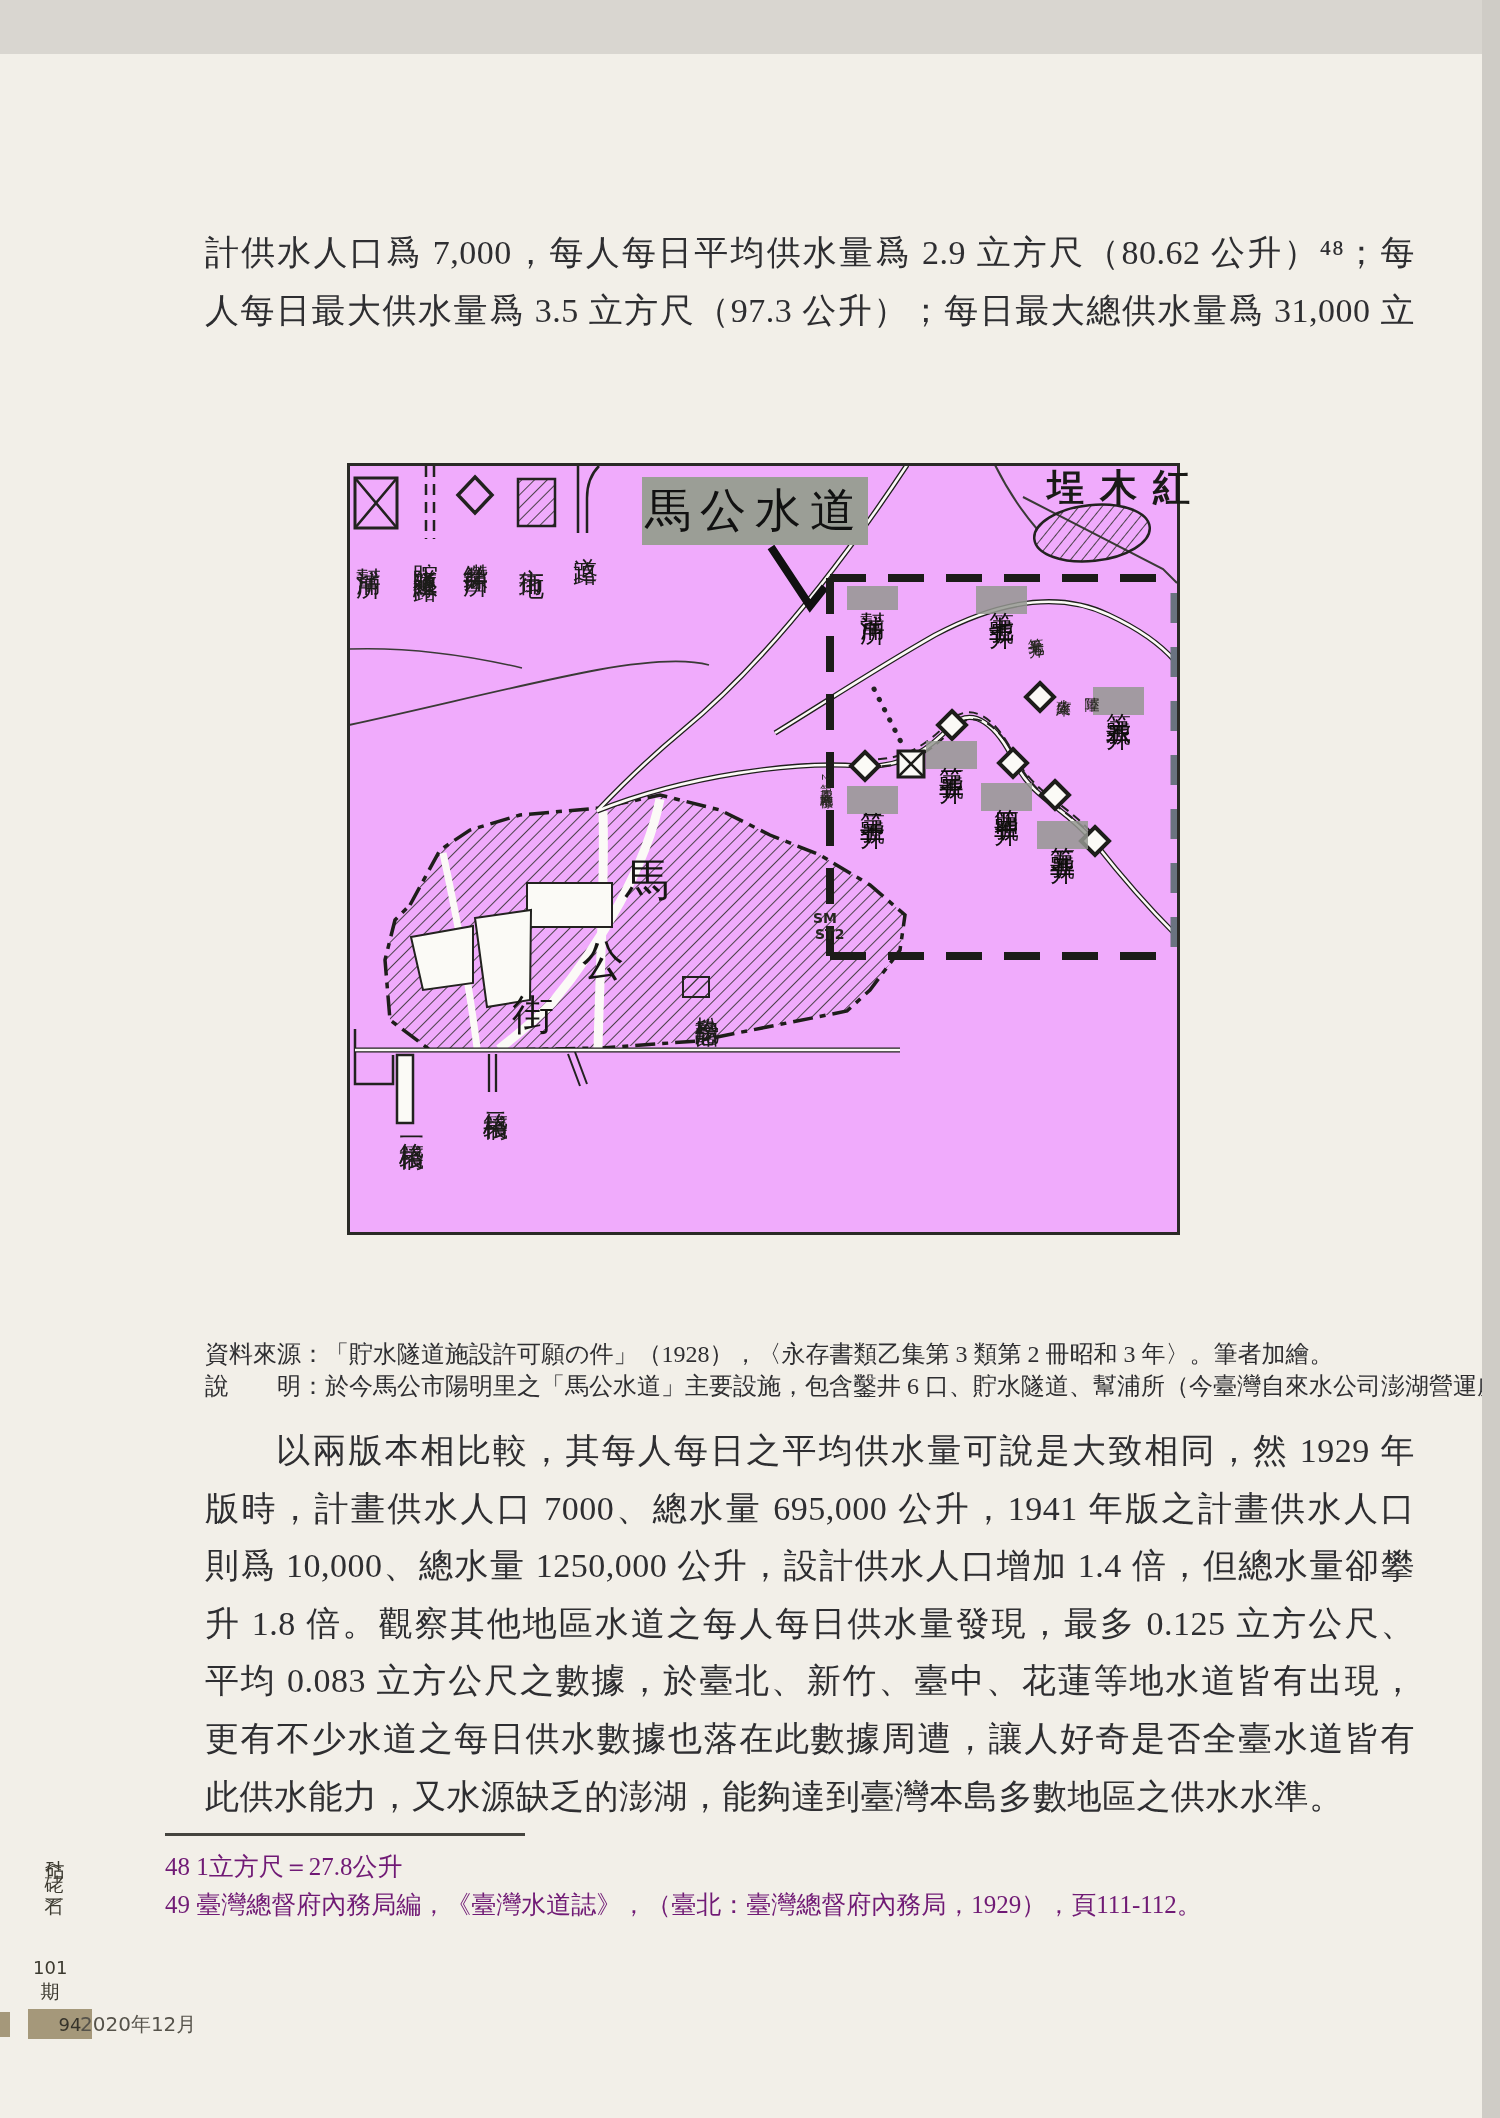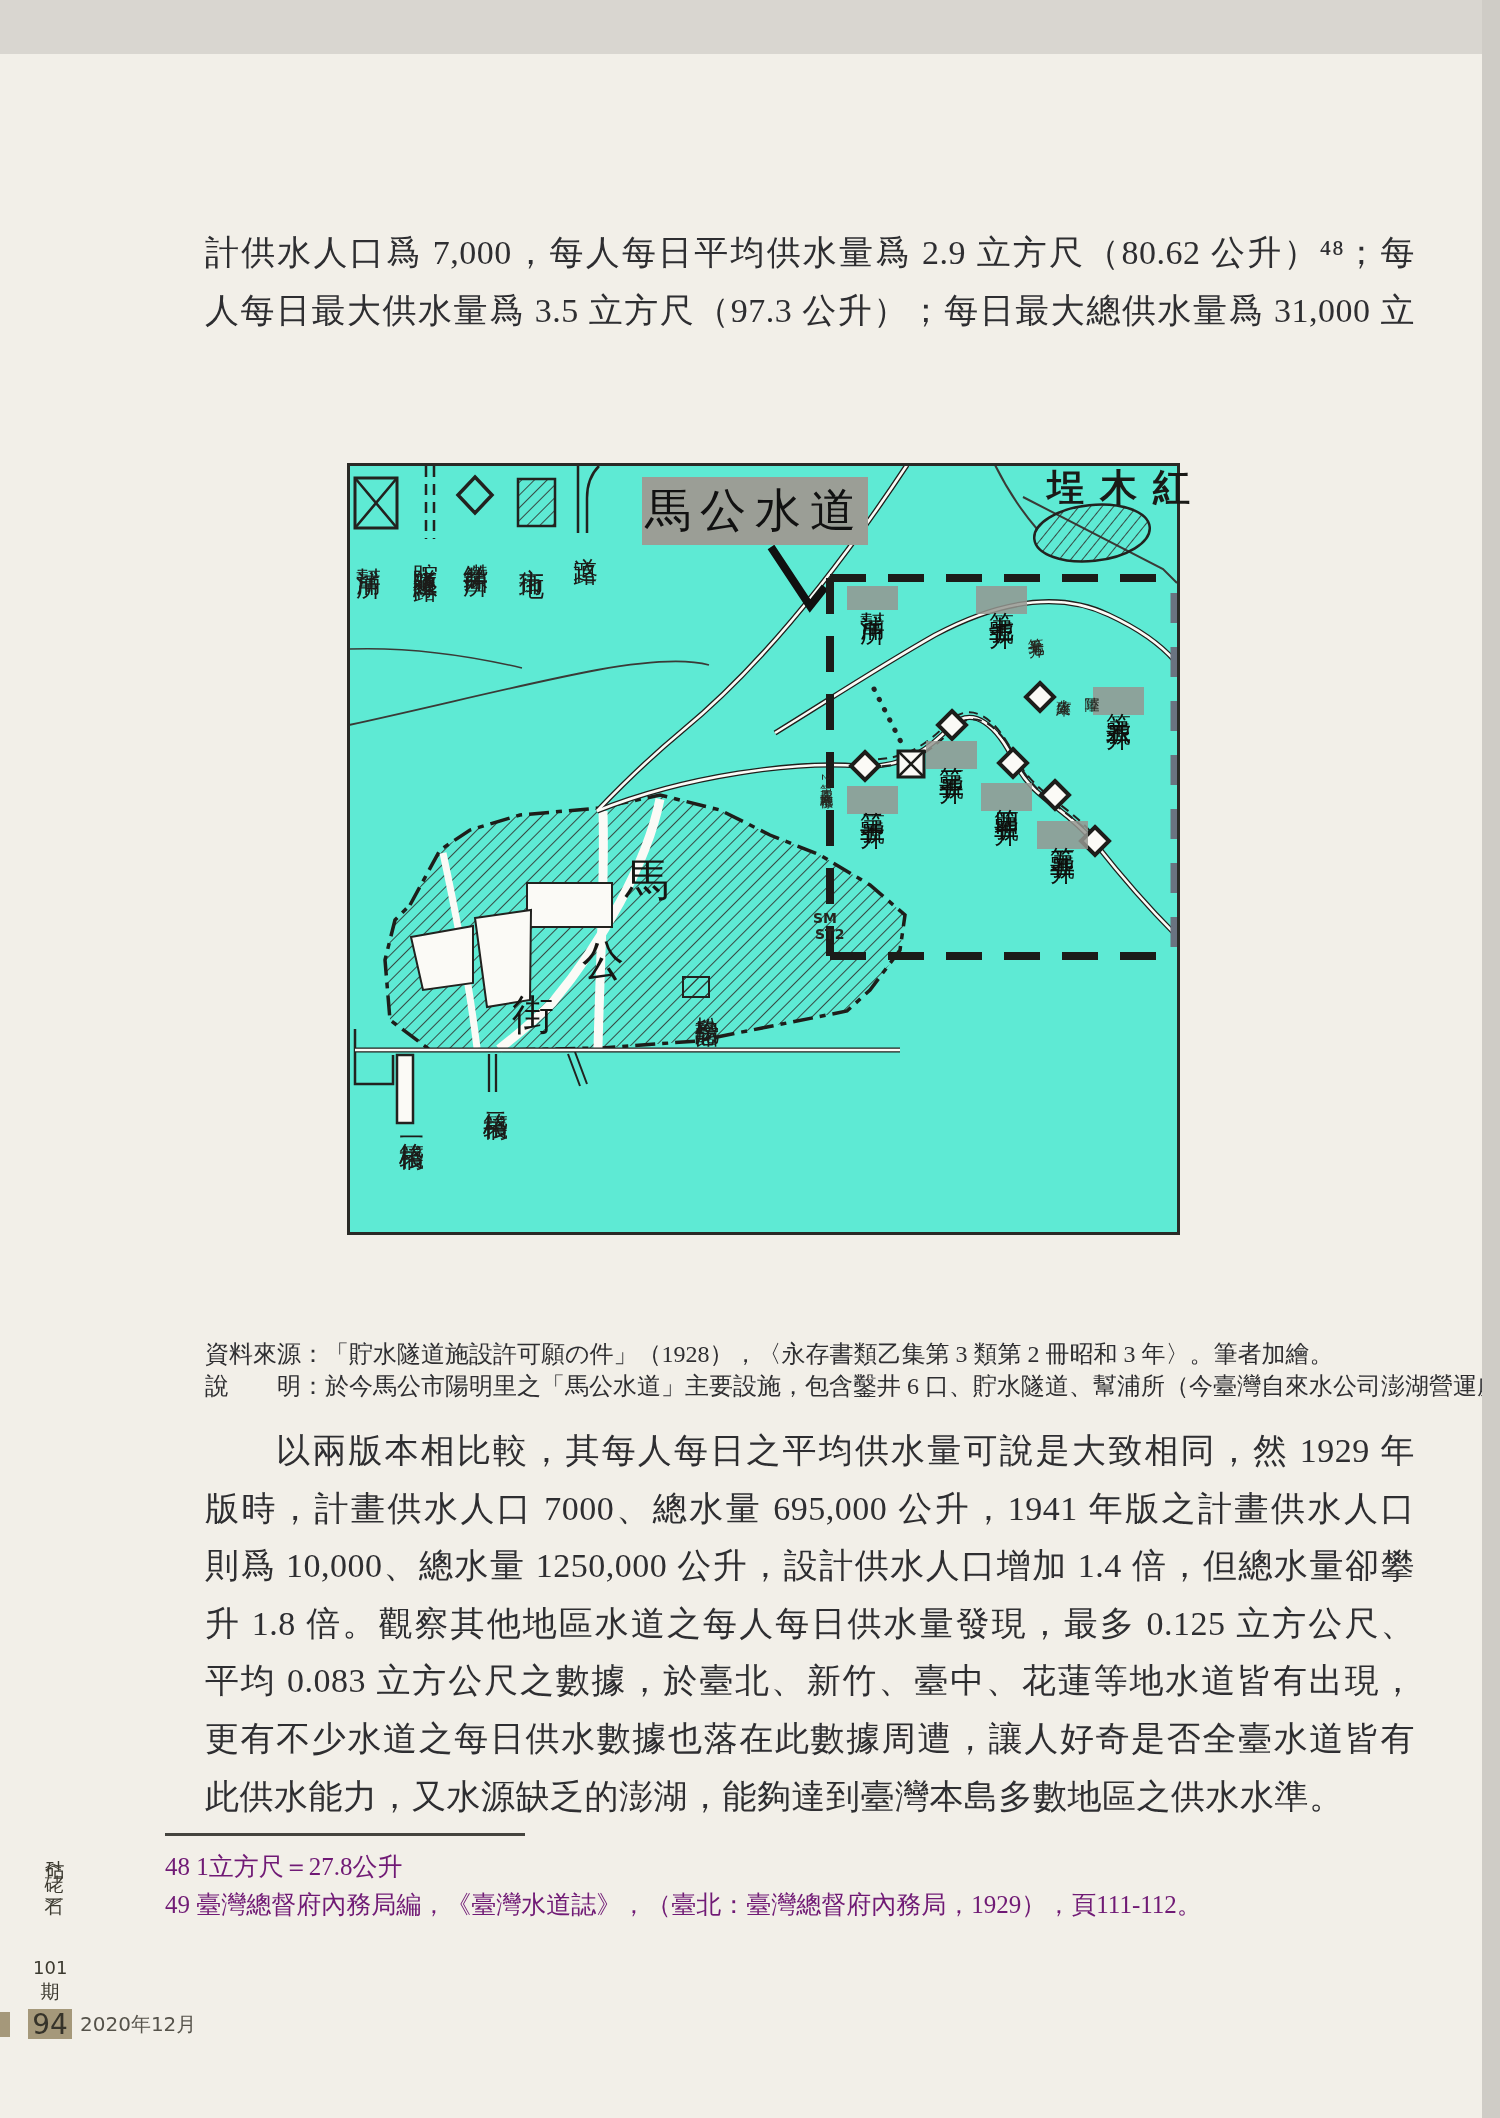--- a/index.html
+++ b/index.html
@@ -5,21 +5,21 @@
   html,body{margin:0;padding:0;background:#cfccc6;}
   .page{position:relative;width:1482px;height:2118px;background:#f2efe8;
         font-family:"Liberation Serif","DejaVu Serif",serif;color:#2e2e31;overflow:hidden;}
   .scan-strip{position:absolute;left:0;top:0;width:100%;height:54px;background:#d9d6d0;}
   
   .para{position:absolute;left:205px;width:1210px;font-size:34px;}
   .para .ln{height:57.6px;line-height:57.6px;letter-spacing:.5px;}
   .para .j{text-align:justify;text-align-last:justify;}
   .para .indent{padding-left:71px;}
   
-  .map{position:absolute;left:347px;top:463px;width:833px;height:772px;background:#5eead4;}
+  .map{position:absolute;left:347px;top:463px;width:833px;height:772px;background:#f0abfc;}
   .map svg{position:absolute;left:0;top:0;}
   .mlabel{position:absolute;writing-mode:vertical-rl;color:#1c1c19;font-size:25px;letter-spacing:3px;}
   .glabel{position:absolute;writing-mode:vertical-rl;background:rgba(148,151,144,.85);
           color:#0f0f0c;font-size:25px;padding:6px 9px;letter-spacing:4px;}
   .map-title{position:absolute;left:295px;top:14px;width:226px;height:68px;background:#9b9e96;
              display:flex;align-items:center;justify-content:center;font-size:46px;
              letter-spacing:9px;color:#111;white-space:nowrap;}
   .place-tr{position:absolute;left:700px;top:0;font-size:37px;letter-spacing:16px;color:#1a1a17;white-space:nowrap;font-weight:bold;}
   .hw{position:absolute;writing-mode:vertical-rl;color:#26261f;font-size:16px;letter-spacing:1px;}
   .hw-latin{position:absolute;color:#26261f;font-size:14px;font-weight:bold;
@@ -30,22 +30,22 @@
   .notes .nline{height:32px;line-height:32px;white-space:nowrap;}
   .fnrule{position:absolute;left:165px;top:1833px;width:360px;height:3px;background:#45443e;}
   .fn{position:absolute;left:165px;width:1280px;font-size:25px;color:#701a75;white-space:nowrap;}
   
   .journal{position:absolute;left:41px;top:1858px;writing-mode:vertical-rl;font-size:19px;
            color:#3b392f;letter-spacing:2px;}
   .issue-num{position:absolute;left:33px;top:1957px;width:34px;font-size:18px;
              font-family:"DejaVu Sans",sans-serif;color:#3b392f;}
   .issue-unit{position:absolute;left:33px;top:1979px;width:34px;text-align:center;font-size:19px;color:#3b392f;}
   .pagenum-box{position:absolute;left:28px;top:2009px;width:44px;height:30px;background:#a5987a;
-               display:flex;align-items:center;justify-content:center;font-size:28px;
-               font-family:"DejaVu Sans",sans-serif;color:#36332a;}
+               display:flex;align-items:center;justify-content:center;font-size:18px;
+               font-family:"DejaVu Sans",sans-serif;color:#36332a;padding-left:20px;}
   .pagenum-sliver{position:absolute;left:0;top:2012px;width:10px;height:25px;background:#a5987a;}
   .date-text{position:absolute;left:80px;top:2011px;font-size:20px;color:#55524a;
              font-family:"DejaVu Sans",sans-serif;}
 </style>
 </head>
 <body>
 
 <div class="page">
   <div class="scan-strip"></div>
 

